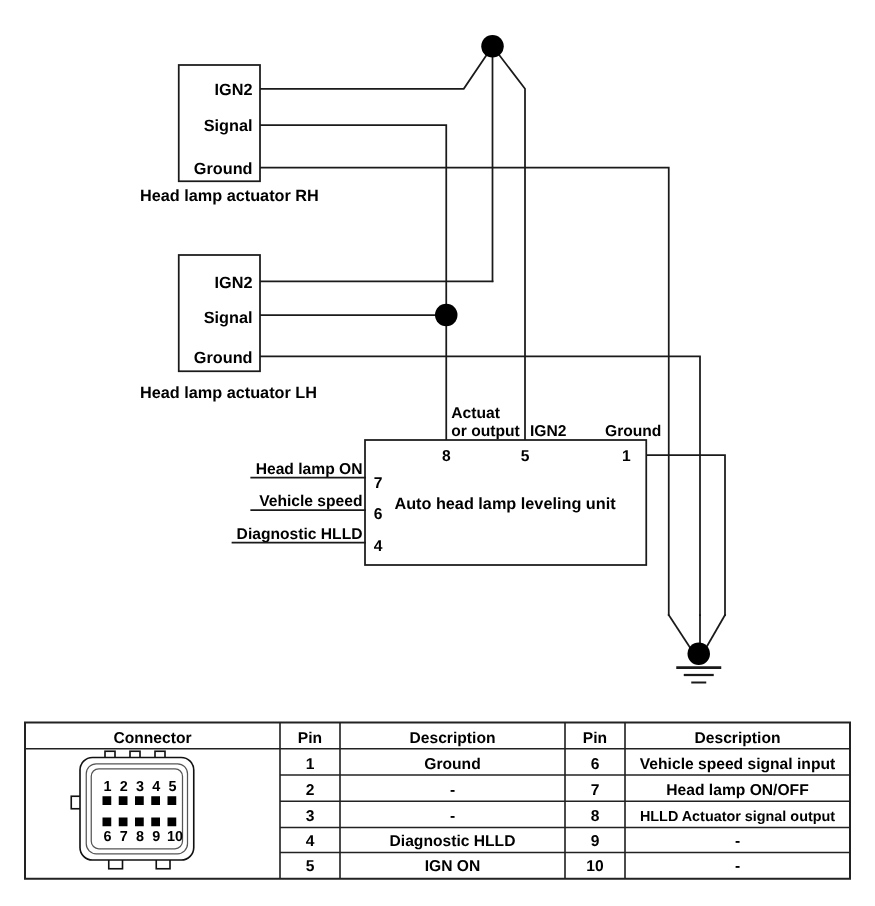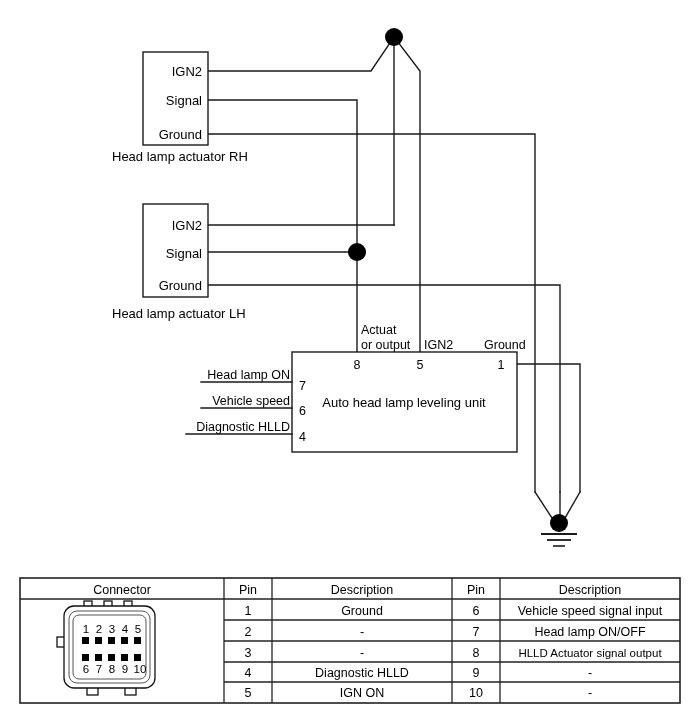--- a/index.html
+++ b/index.html
@@ -15,20 +15,21 @@
     font-family: "Liberation Sans", sans-serif;
     color: #000000;
     overflow: hidden;
   }
   #root {
     position: absolute;
     left: 0;
     top: 0;
     width: 633px;
     height: 725px;
+    font-weight: bold;
   }
   svg.diagram {
     position: absolute;
     left: 0;
     top: 0;
     width: 700px;
     height: 725px;
     display: block;
   }
   svg text {

